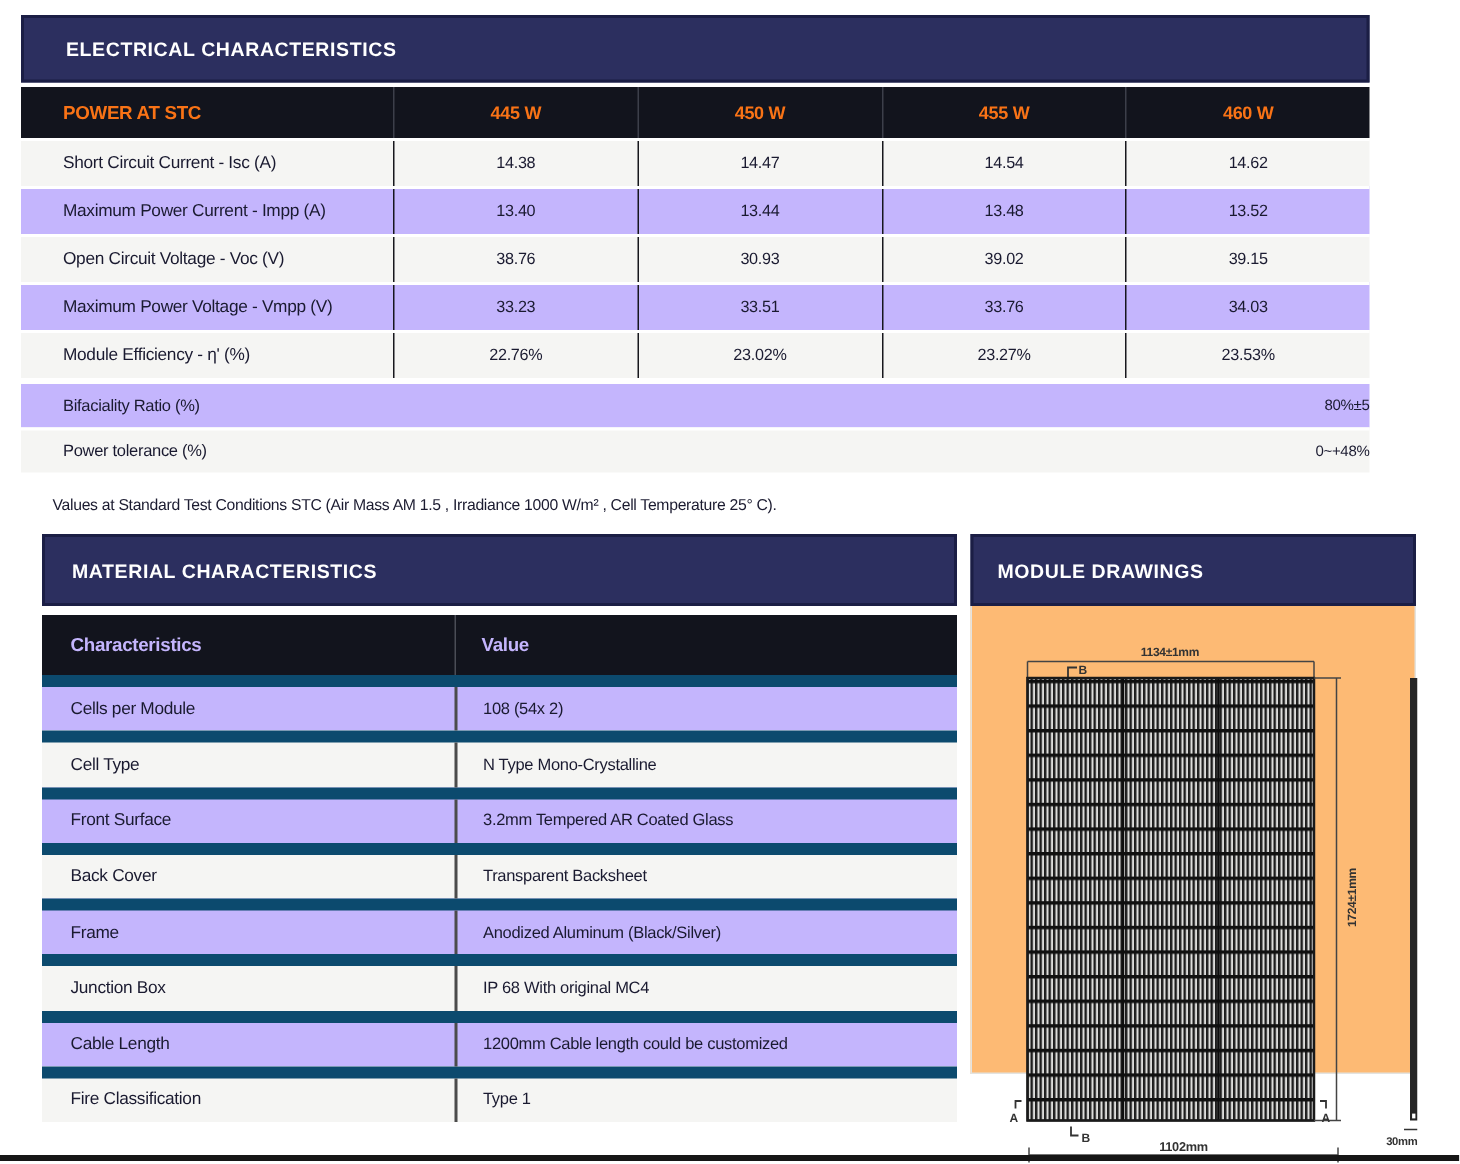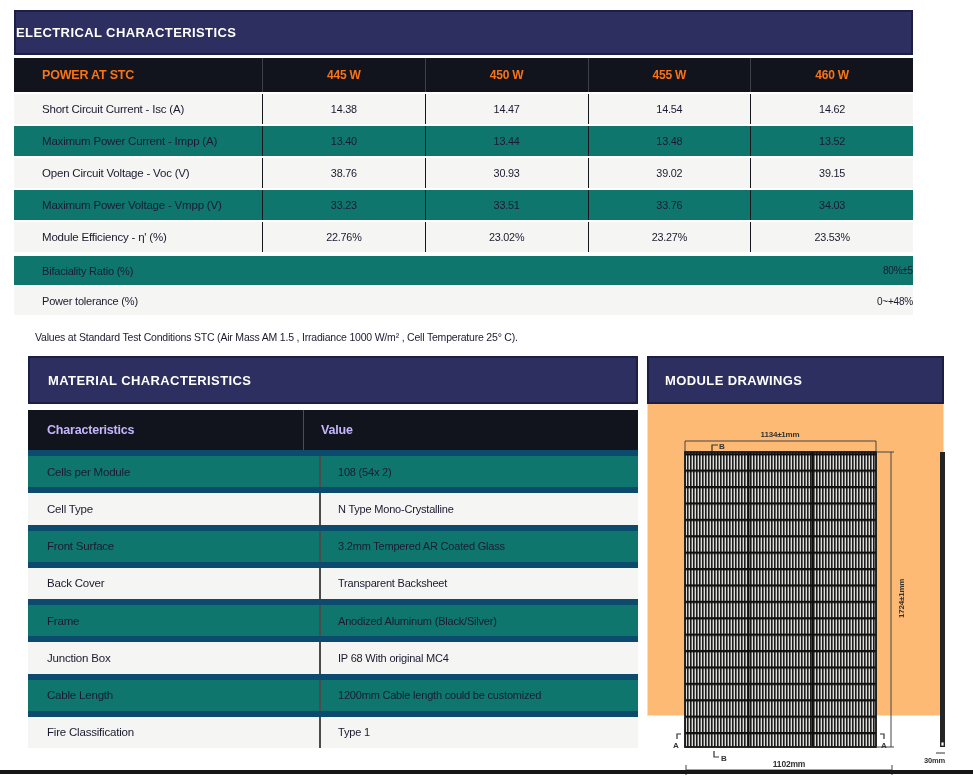--- a/index.html
+++ b/index.html
@@ -10,43 +10,43 @@
     font-family:"Liberation Sans","DejaVu Sans",sans-serif;
     letter-spacing:-0.2px;
   }
   .navybar {
     background:#2c2f5f; border:2px solid #1b1e45; color:#ffffff;
     font-weight:bold; display:flex; align-items:center;
     letter-spacing:.4px;
   }
   
   .elec { position:absolute; left:14px; top:10px; width:899px; }
-  .elec .navybar { height:45px; font-size:13px; }
+  .elec .navybar { height:45px; padding-left:28px; font-size:13px; }
   .etable { margin-top:3px; }
   .ehead { display:flex; height:34px; background:#12141d; color:#f97316; font-weight:bold; }
   .ehead .c0 { width:248px; padding-left:28px; font-size:12.5px; display:flex; align-items:center; }
   .ehead .cv { flex:1; border-left:1px solid #3c3f4a; font-size:12px; display:flex; align-items:center; justify-content:center; }
   .erow { display:flex; height:32px; font-size:11.5px; border-top:2px solid #ffffff; }
   .erow .c0 { width:248px; padding-left:28px; display:flex; align-items:center; }
   .erow .cv { flex:1; border-left:1px solid #17171d; font-size:10.8px; display:flex; align-items:center; justify-content:center; }
   .bg-l { background:#f5f5f3; }
-  .bg-d { background:#0f766e; }
+  .bg-d { background:#c4b5fd; }
   .srow { display:flex; height:29px; font-size:11px; align-items:center; }
   .srow.first { margin-top:4px; }
   .srow + .srow { border-top:2px solid #ffffff; height:30px; }
   .srow .c0 { width:248px; padding-left:28px; }
   .srow .cvwide { flex:1; text-align:right; font-size:10px; }
   .note { position:absolute; left:35px; top:331px; font-size:10.5px; color:#1b1b30; }
   
   .mat { position:absolute; left:28px; top:356px; width:610px; }
   .mat .navybar { height:48px; padding-left:18px; font-size:13px; }
   .mhead { display:flex; height:40px; background:#12141d; color:#c4b5fd; font-weight:bold; font-size:12.5px; margin-top:6px; }
   .mhead .c0 { width:275px; padding-left:19px; display:flex; align-items:center; }
   .mhead .c1 { flex:1; padding-left:17px; border-left:1px solid #4a4d56; display:flex; align-items:center; }
-  .mrow { display:flex; height:37.25px; font-size:11.5px; border-top:6px solid #0c4a6e;gap:16px; }
+  .mrow { display:flex; height:37.25px; font-size:11.5px; border-top:8px solid #0c4a6e; }
   .mrow .c0 { width:275px; padding-left:19px; display:flex; align-items:center; }
   .mrow .c1 { flex:1; padding-left:17px; border-left:2px solid #4b4b4b; display:flex; align-items:center; font-size:11px; }
   
   .draw { position:absolute; left:647px; top:356px; width:297px; }
   .draw .navybar { height:48px; padding-left:16px; font-size:13px; }
   .draw-content { background:#fdba74; border:1px solid #e3e3e0; border-top:none; height:312px; position:relative; }
   .draw-content svg { display:block; }
   svg text { font-family:"Liberation Sans","DejaVu Sans",sans-serif; fill:#333; }
   .bottomrule { position:absolute; left:0; top:770px; width:973px; height:4px; background:#161616; }
 </style>

